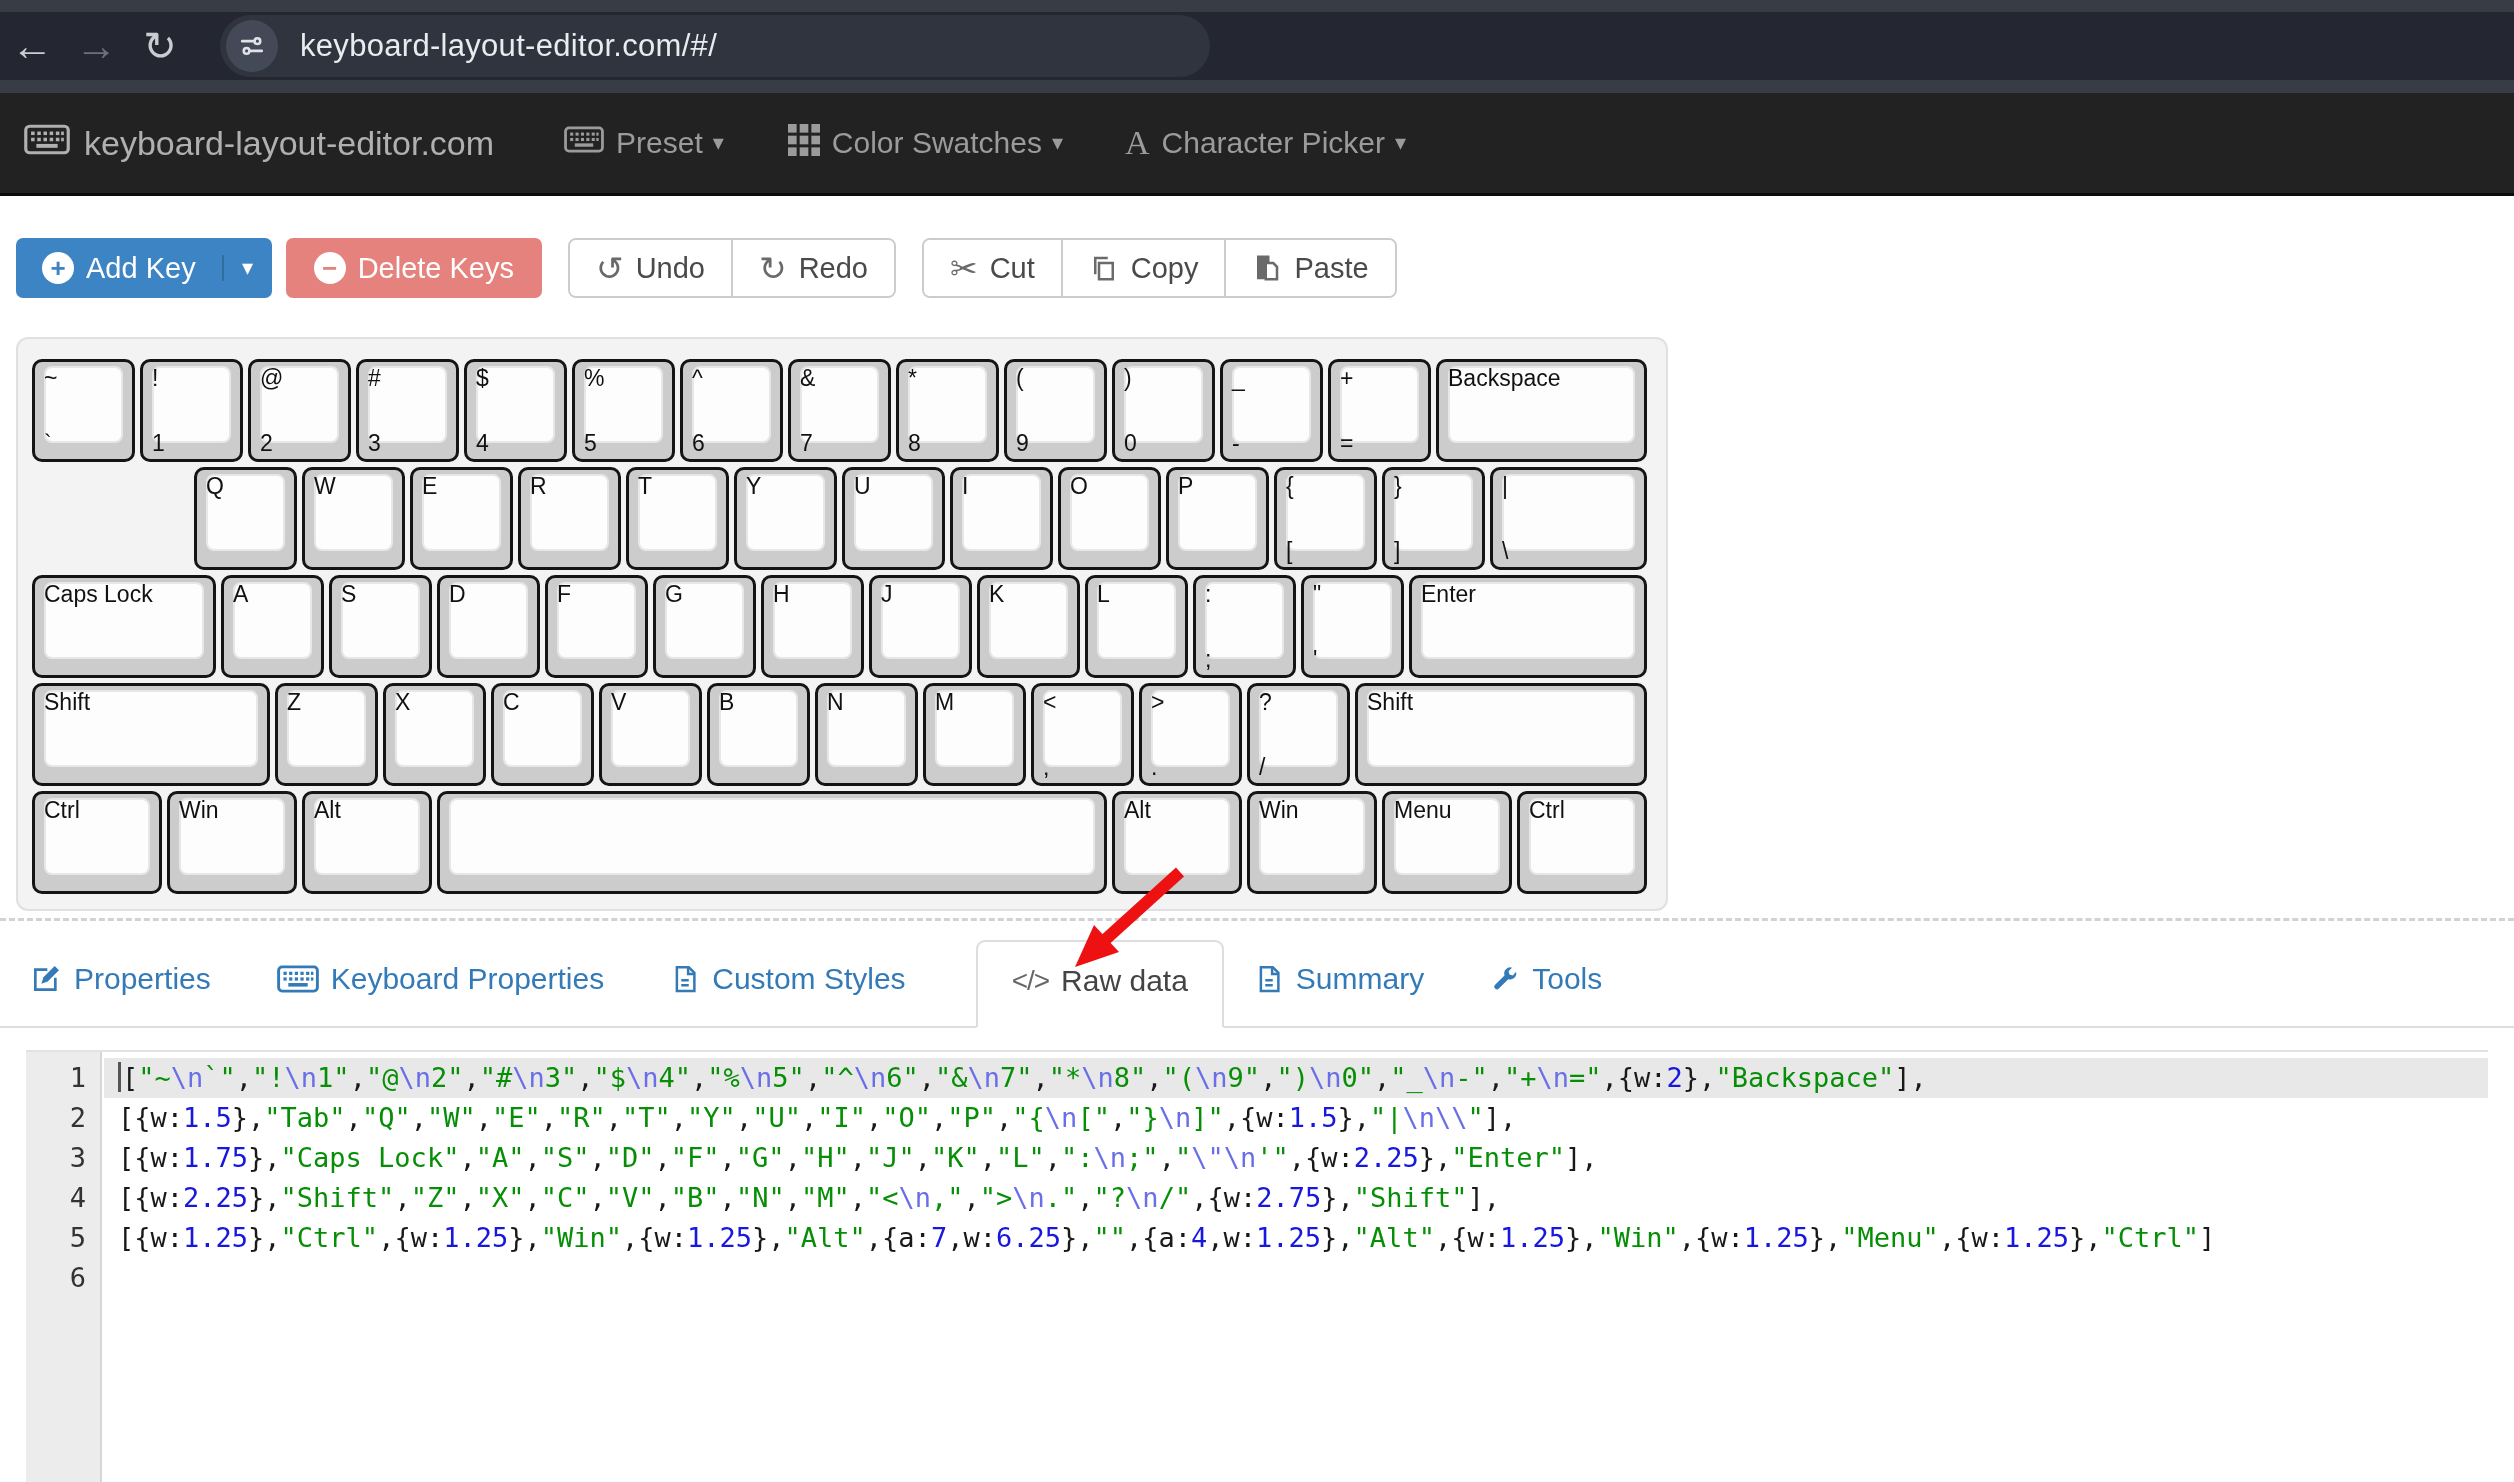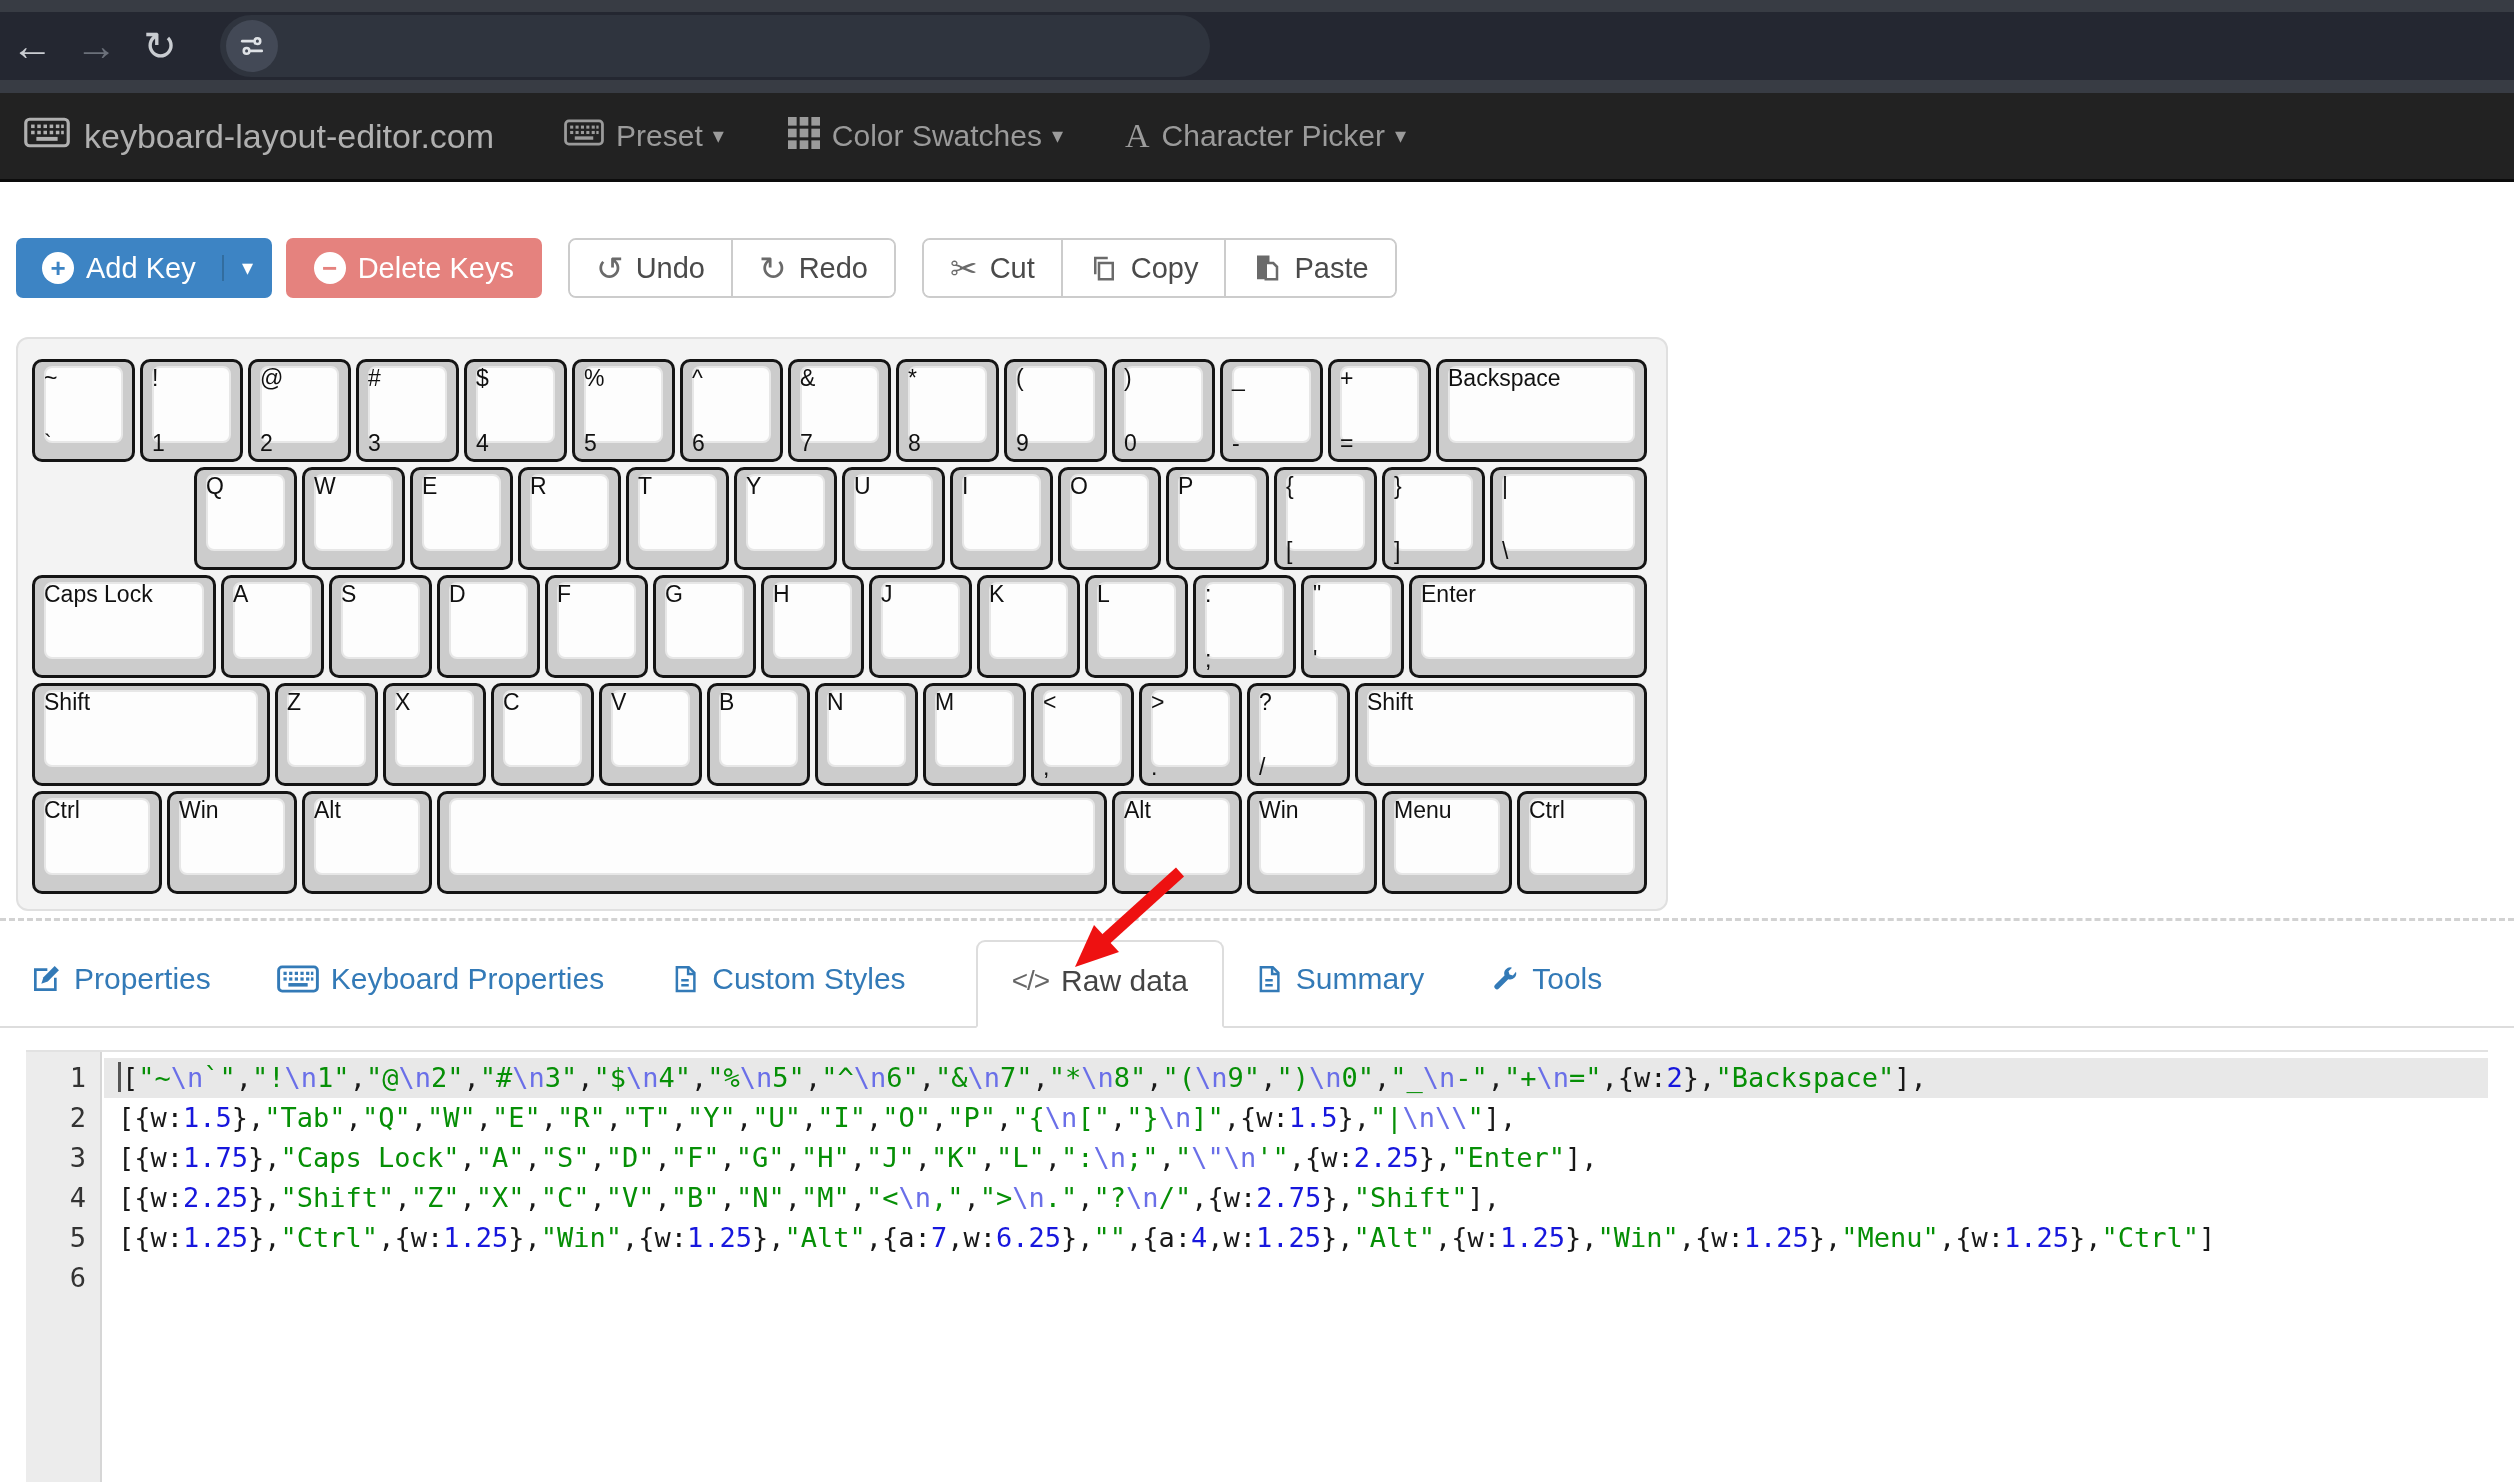--- a/index.html
+++ b/index.html
@@ -14,21 +14,21 @@
   .nav-ic { font-size:42px; color:#c9ccd1; width:64px; text-align:center; line-height:1; }
   .nav-ic.dim { color:#6b707a; }
   .nav-ic.reload { font-size:40px; }
   .url-pill { margin-left:28px; width:990px; height:62px; border-radius:31px; background:#2f343e;
               display:flex; align-items:center; }
   .tune-circle { width:52px; height:52px; border-radius:50%; background:#434956; margin-left:6px;
                  display:flex; align-items:center; justify-content:center; }
   .url-text { color:#e9ebee; font-size:31px; margin-left:22px; letter-spacing:.3px; }
 
   
-  .navbar { position:absolute; top:93px; left:0; right:0; height:89px; background:#222;
+  .navbar { position:absolute; top:93px; left:0; right:0; height:103px; background:#222;
             border-bottom:3px solid #0c0c0c; display:flex; align-items:center; }
   .brand { display:flex; align-items:center; margin-left:24px; color:#b0b0b0; font-size:34px; }
   .brand .svgic { margin-right:14px; }
   .nav-item { display:flex; align-items:center; color:#9b9b9b; font-size:30px; cursor:default; }
   .nav-item .svgic { margin-right:12px; }
   .ml1{ margin-left:70px;justify-content:flex-end; } .ml2{ margin-left:64px; } .ml3{ margin-left:62px; }
   .caret { font-size:22px; margin-left:10px; color:#9b9b9b; }
   .serifA { font-family:"Liberation Serif", serif; font-size:34px; margin-right:12px; }
 
   
@@ -98,20 +98,21 @@
       <span class="nav-ic reload">↻</span>
       <div class="url-pill">
         <span class="tune-circle">
           <svg width="26" height="26" viewBox="0 0 24 24" fill="none" stroke="#dfe2e6" stroke-width="2.4" stroke-linecap="round">
             <line x1="3" y1="7.5" x2="13" y2="7.5"></line>
               <circle cx="17" cy="7.5" r="2.6" fill="none"></circle>
             <line x1="11" y1="16.5" x2="21" y2="16.5"></line>
               <circle cx="7" cy="16.5" r="2.6" fill="none"></circle>
           </svg>
         </span>
+        <span class="url-text">keyboard-layout-editor.com/#/</span>
       </div>
     </div>
   </div>
 
   <div class="navbar">
     <div class="brand">
       <span class="svgic">
         <svg width="46" height="31" viewBox="0 0 26 17" fill="#b0b0b0">
           <rect x="1" y="1" width="24" height="15" rx="2.2" fill="none" stroke="#b0b0b0" stroke-width="1.8"></rect>
           <rect x="4" y="4" width="2" height="2"></rect>

